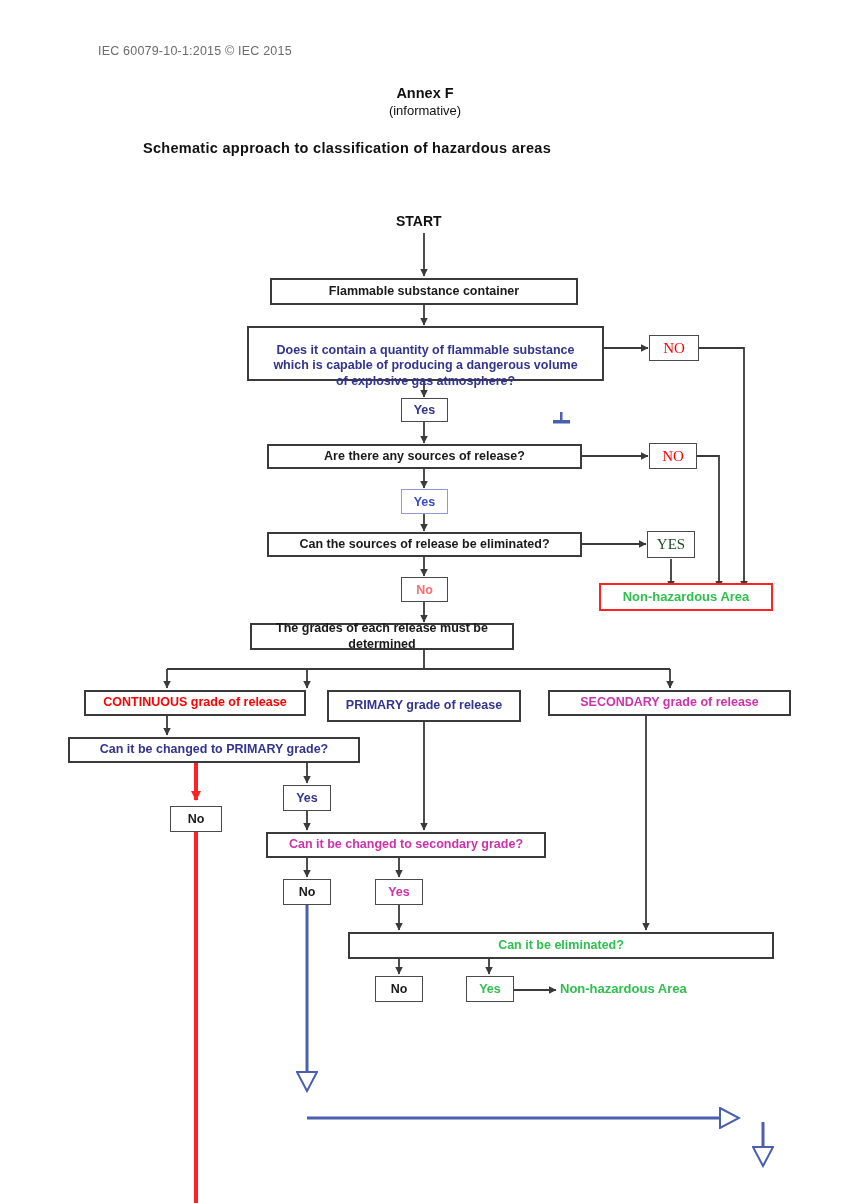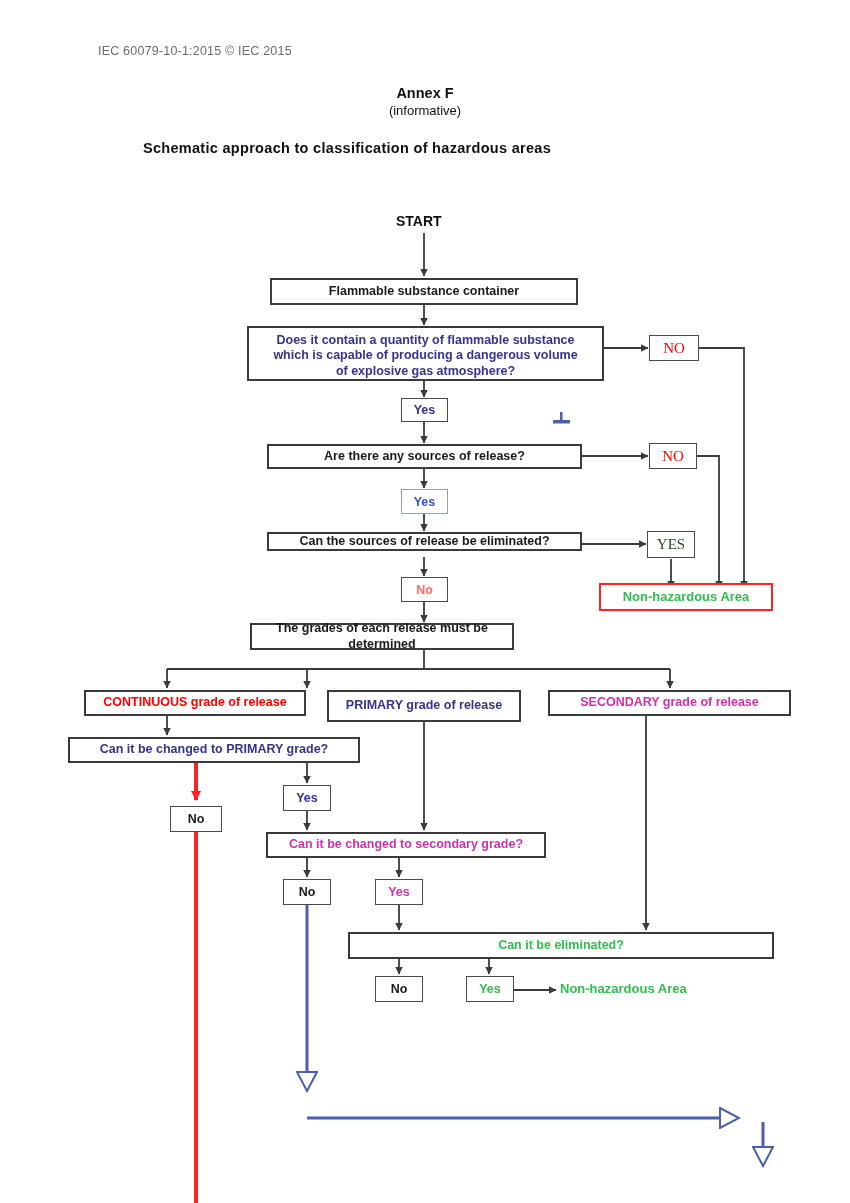--- a/index.html
+++ b/index.html
@@ -8,21 +8,21 @@
 
   .hdr{position:absolute;font-size:12.5px;color:#6b6b6b;letter-spacing:.2px;white-space:nowrap;}
   .t-annex{position:absolute;width:850px;text-align:center;font-size:14.5px;font-weight:bold;color:#111;}
   .t-info{position:absolute;width:850px;text-align:center;font-size:13px;color:#111;}
   .t-sub{position:absolute;width:694px;text-align:center;font-size:14.5px;font-weight:bold;color:#111;letter-spacing:.3px;}
   .t-start{position:absolute;font-size:14px;font-weight:bold;color:#111;white-space:nowrap;}
 
   .box{position:absolute;box-sizing:border-box;border:2px solid #3a3a3a;background:#fff;
        display:flex;align-items:center;justify-content:center;text-align:center;
        font-size:12.5px;font-weight:bold;color:#1a1a1a;line-height:1.22;}
-  .box.multiline{display:block;padding-top:5px;}
+  .box.multiline{display:block;padding-top:15px;}
   .box.multiline span{display:block;}
 
   .lbl{position:absolute;box-sizing:border-box;border:1.5px solid #4a4a4a;background:#fff;
        display:flex;align-items:center;justify-content:center;font-size:12.5px;font-weight:bold;color:#1a1a1a;}
   .lbl.serif{font-family:"Liberation Serif",serif;font-size:15px;font-weight:normal;}
 
   .freetext{position:absolute;font-size:13px;font-weight:bold;white-space:nowrap;}
 
   svg.wires{position:absolute;left:0;top:0;width:850px;height:1203px;pointer-events:none;}
 
@@ -152,21 +152,21 @@
   </div>
 
   <div class="box" style="left:267px;top:444px;width:315px;height:25px;">
     <span>Are there any sources of release?</span>
   </div>
 
   <div class="lbl c-blue2" style="left:401px;top:489px;width:47px;height:25px; border-color:#8e9dd0;">
     <span>Yes</span>
   </div>
 
-  <div class="box" style="left:267px;top:532px;width:315px;height:19px;">
+  <div class="box" style="left:267px;top:532px;width:315px;height:25px;">
     <span>Can the sources of release be eliminated?</span>
   </div>
 
   <div class="lbl c-redl" style="left:401px;top:577px;width:47px;height:25px;">
     <span>No</span>
   </div>
 
   <div class="box" style="left:250px;top:623px;width:264px;height:27px;">
     <span>The grades of each release must be determined</span>
   </div>

